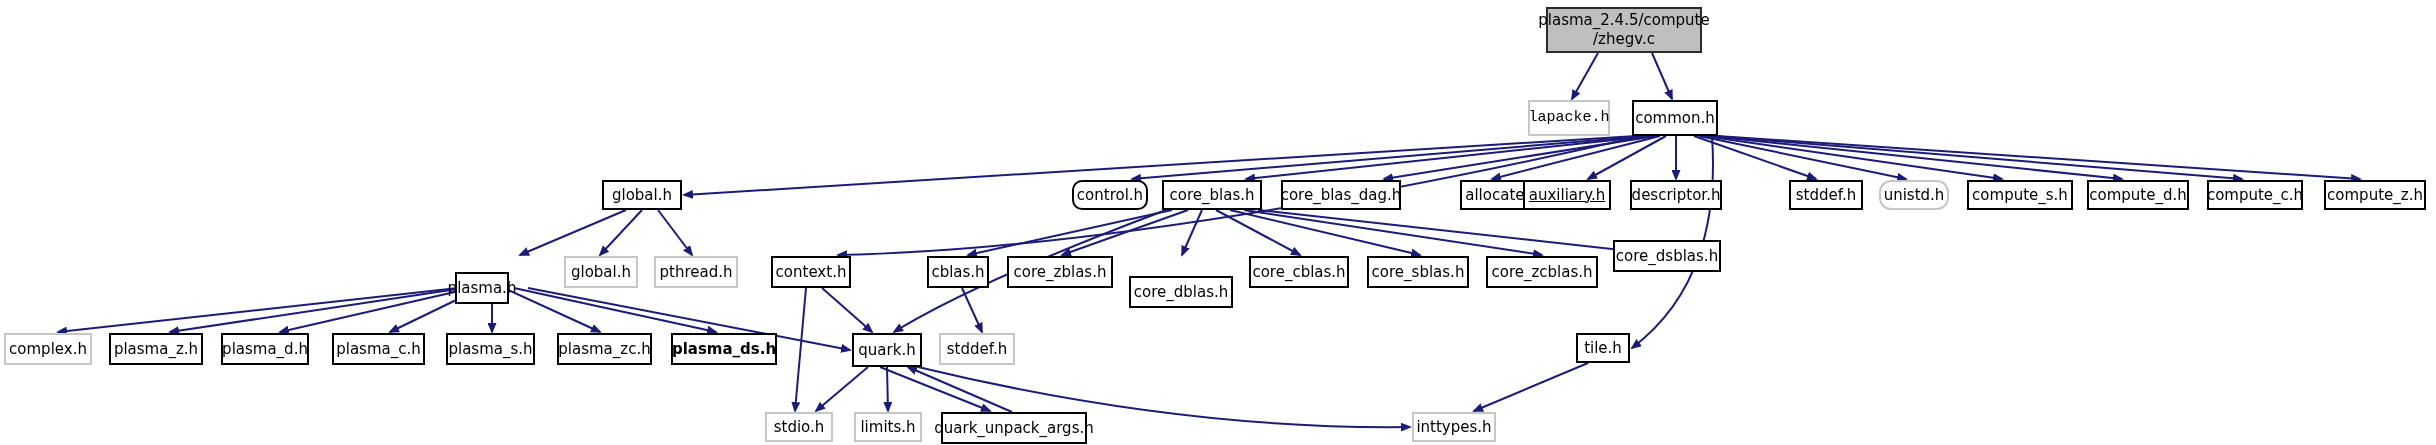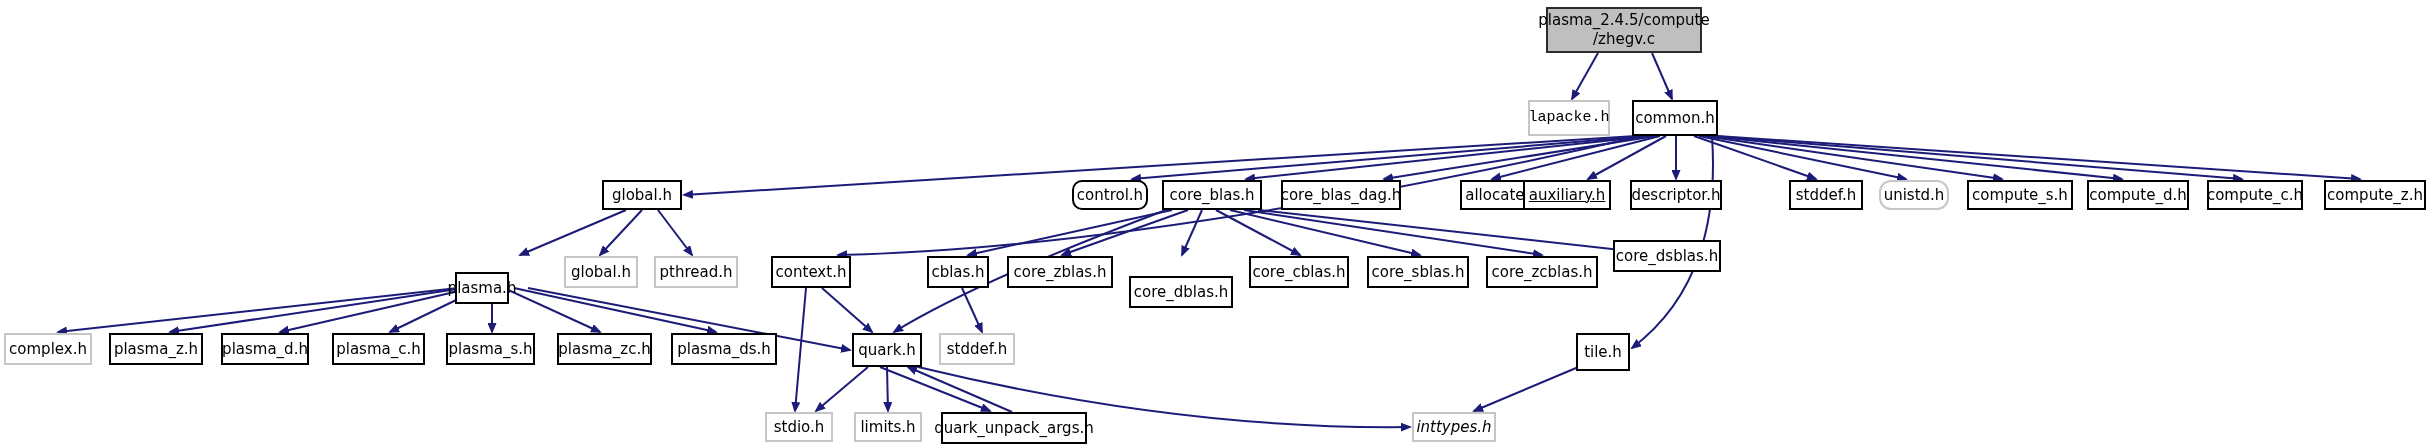--- a/index.html
+++ b/index.html
@@ -115,22 +115,22 @@
       <div class="node" style="left: 1249px; top: 256px; width: 100px; height: 32px;">core_cblas.h</div>
       <div class="node" style="left: 1367px; top: 256px; width: 102px; height: 32px;">core_sblas.h</div>
       <div class="node" style="left: 1486px; top: 256px; width: 112px; height: 32px;">core_zcblas.h</div>
       <div class="node" style="left: 1613px; top: 240px; width: 108px; height: 32px;">core_dsblas.h</div>
       <div class="node external" style="left: 4px; top: 333px; width: 88px; height: 32px;">complex.h</div>
       <div class="node" style="left: 109px; top: 333px; width: 94px; height: 32px;">plasma_z.h</div>
       <div class="node" style="left: 221px; top: 333px; width: 88px; height: 32px;">plasma_d.h</div>
       <div class="node" style="left: 332px; top: 333px; width: 93px; height: 32px;">plasma_c.h</div>
       <div class="node" style="left: 446px; top: 333px; width: 89px; height: 32px;">plasma_s.h</div>
       <div class="node" style="left: 557px; top: 333px; width: 95px; height: 32px;">plasma_zc.h</div>
-      <div class="node" style="left: 671px; top: 333px; width: 106px; height: 32px;">plasma_ds.h</div>
+      <div class="node" style="left: 671px; top: 333px; width: 106px; height: 32px; font-weight: bold;">plasma_ds.h</div>
       <div class="node" style="left: 852px; top: 333px; width: 70px; height: 34px;">quark.h</div>
       <div class="node external" style="left: 939px; top: 333px; width: 76px; height: 32px;">stddef.h</div>
-      <div class="node" style="left: 1576px; top: 333px; width: 54px; height: 38px;">tile.h</div>
+      <div class="node" style="left: 1576px; top: 333px; width: 54px; height: 30px;">tile.h</div>
       <div class="node external" style="left: 765px; top: 412px; width: 68px; height: 30px;">stdio.h</div>
       <div class="node external" style="left: 854px; top: 412px; width: 68px; height: 30px;">limits.h</div>
       <div class="node" style="left: 941px; top: 412px; width: 146px; height: 32px;">quark_unpack_args.h</div>
-      <div class="node external" style="left: 1412px; top: 412px; width: 84px; height: 30px; font-style: italic;">inttypes.h</div>
+      <div class="node external" style="left: 1412px; top: 412px; width: 84px; height: 30px;">inttypes.h</div>
     </div>
 </div>
 
 </body></html>

